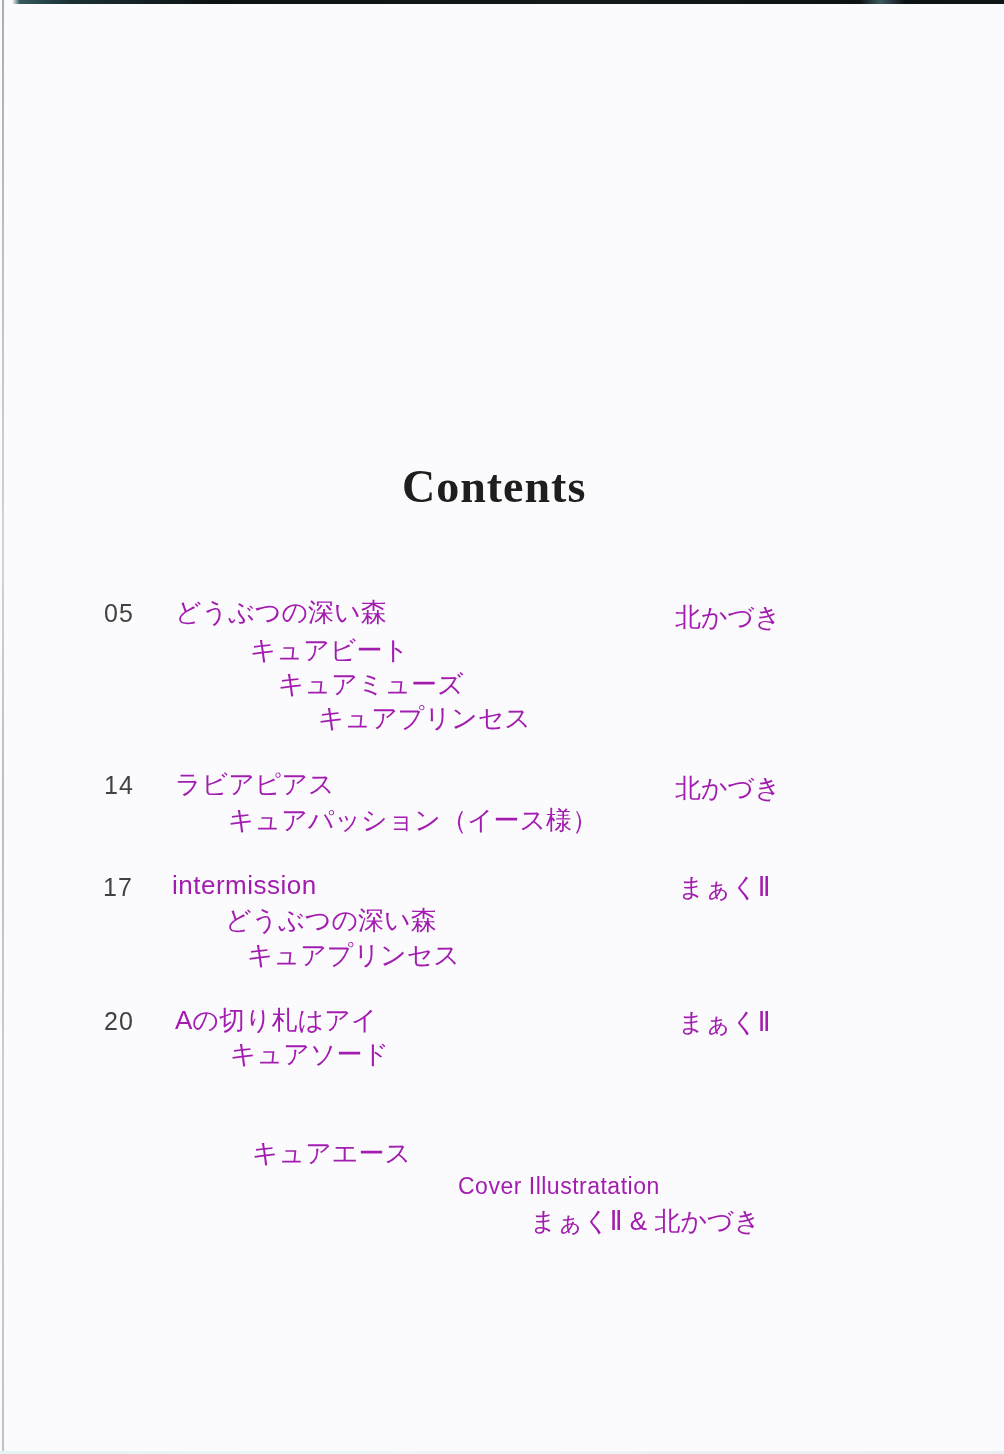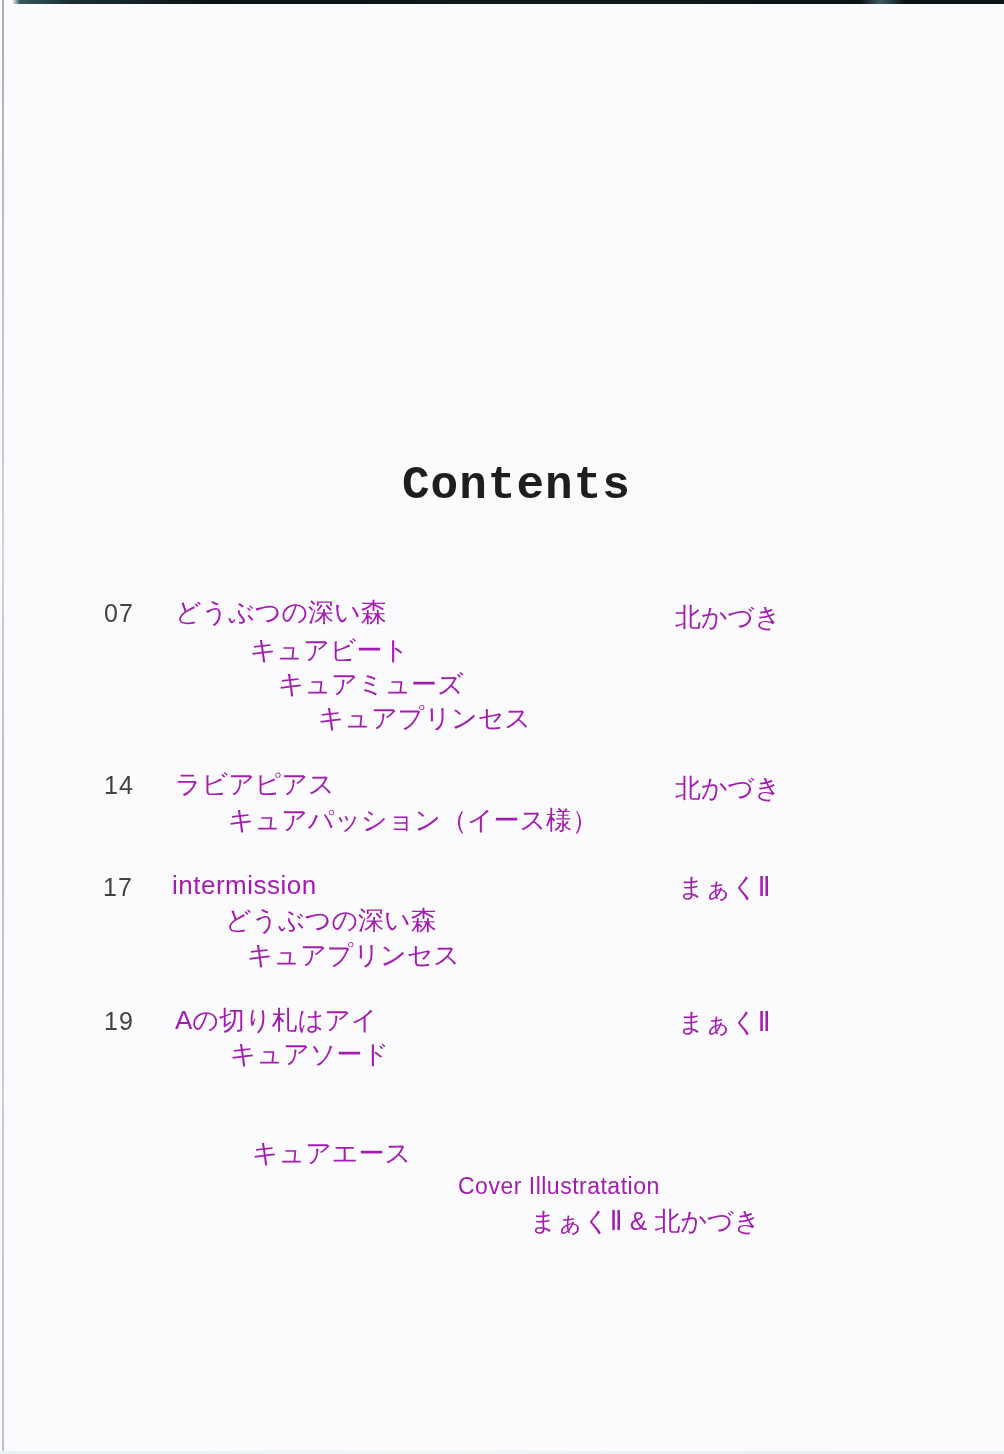--- a/index.html
+++ b/index.html
@@ -40,21 +40,21 @@
     position: absolute;
     left: 0; bottom: 0;
     width: 1004px; height: 3px;
     background: linear-gradient(90deg, #e4f4f4 0%, #eef6f6 40%, #e9eef0 100%);
   }
   .title {
     position: absolute;
     left: 402px;
     top: 460px;
     margin: 0;
-    font-family: Liberation Mono, monospace;
+    font-family: Liberation Serif, serif;
     font-weight: bold;
     font-size: 46px;
     letter-spacing: 1px;
     color: #1e1e1e;
     white-space: nowrap;
   }
   .t {
     position: absolute;
     font-size: 26px;
     line-height: 1;
@@ -74,39 +74,39 @@
 <body>
 
 <div class="page">
 
   <div class="top-edge"></div>
   <div class="left-edge"></div>
   <div class="bottom-edge"></div>
 
   <h1 class="title">Contents</h1>
 
-  <span class="t num" style="left:104px; top:601px;">07</span>
+  <span class="t num" style="left:104px; top:601px;">05</span>
   <span class="t" style="left:175px; top:599px;">どうぶつの深い森</span>
   <span class="t" style="left:675px; top:604px;">北かづき</span>
   <span class="t" style="left:250px; top:637px;">キュアビート</span>
   <span class="t" style="left:278px; top:671px;">キュアミューズ</span>
   <span class="t" style="left:318px; top:705px;">キュアプリンセス</span>
 
   <span class="t num" style="left:104px; top:773px;">14</span>
   <span class="t" style="left:175px; top:771px;">ラビアピアス</span>
   <span class="t" style="left:675px; top:775px;">北かづき</span>
   <span class="t" style="left:228px; top:807px;">キュアパッション（イース様）</span>
 
   <span class="t num" style="left:103px; top:875px;">17</span>
   <span class="t latin" style="left:172px; top:872px;">intermission</span>
   <span class="t" style="left:678px; top:874px;">まぁくⅡ</span>
   <span class="t" style="left:225px; top:907px;">どうぶつの深い森</span>
   <span class="t" style="left:247px; top:942px;">キュアプリンセス</span>
 
-  <span class="t num" style="left:104px; top:1009px;">19</span>
+  <span class="t num" style="left:104px; top:1009px;">20</span>
   <span class="t" style="left:175px; top:1007px;">Aの切り札はアイ</span>
   <span class="t" style="left:678px; top:1009px;">まぁくⅡ</span>
   <span class="t" style="left:230px; top:1041px;">キュアソード</span>
   <span class="t" style="left:252px; top:1140px;">キュアエース</span>
 
   <span class="t latin" style="left:458px; top:1175px; font-size:23px;">Cover Illustratation</span>
   <span class="t" style="left:530px; top:1208px;">まぁくⅡ &amp; 北かづき</span>
 
 </div>
 

